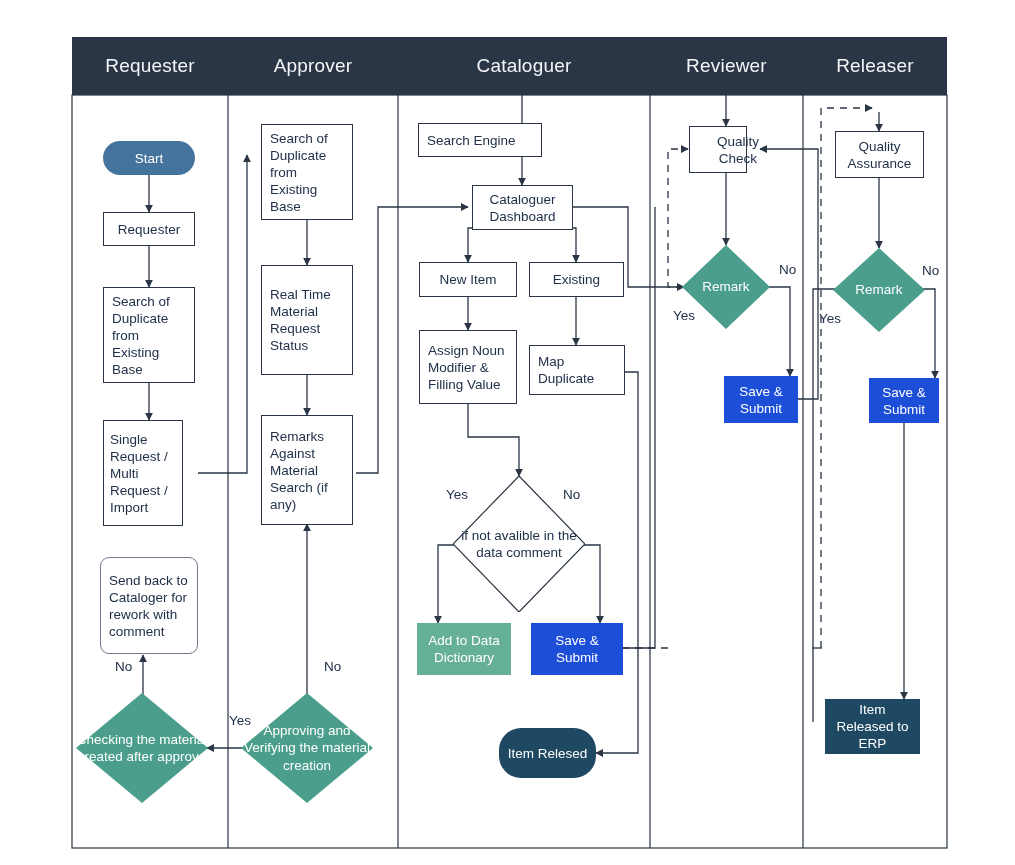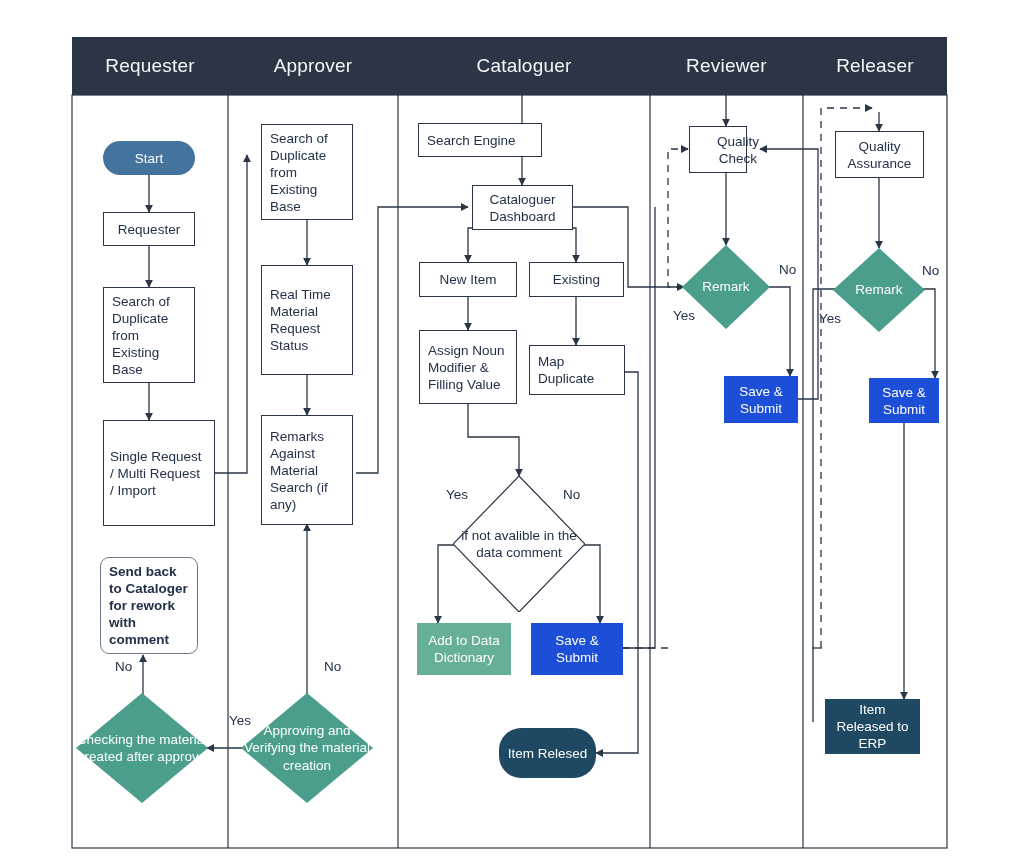--- a/index.html
+++ b/index.html
@@ -56,21 +56,20 @@
     border-radius: 22px;
     color: #ffffff;
     justify-content: center;
     text-align: center;
     font-size: 13.5px;
   }
   .node.rounded {
     background: #ffffff;
     border: 1.2px solid #6f7b8c;
     border-radius: 9px;
-    font-weight: bold;
   }
   .node.purple {
     background: #1d4ed8;
     border: none;
     color: #ffffff;
     justify-content: center;
     text-align: center;
   }
   .node.lightgreen {
     background: #66b095;
@@ -233,21 +232,21 @@
   </div>
 
   <div class="node rect center" style="left:103px; top:212px; width:92px; height:34px;">
     <span>Requester</span>
   </div>
 
   <div class="node rect" style="left:103px; top:287px; width:92px; height:96px;">
     <span>Search of Duplicate from Existing Base</span>
   </div>
 
-  <div class="node rect" style="left:103px; top:420px; width:112px; height:106px;padding-left:6px;">
+  <div class="node rect" style="left:103px; top:420px; width:80px; height:106px;padding-left:6px;">
     <span>Single Request / Multi Request / Import</span>
   </div>
 
   <div class="node rounded" style="left:100px; top:557px; width:98px; height:97px;">
     <span>Send back to Cataloger for rework with comment</span>
   </div>
 
   <div class="diamond" style="left:76px; top:693px; width:132px; height:110px;">
     <svg class="dshape" viewBox="0 0 132 110" preserveAspectRatio="none">
       <polygon points="66,0 132,55 66,110 0,55" fill="#4a9e8b"></polygon>

